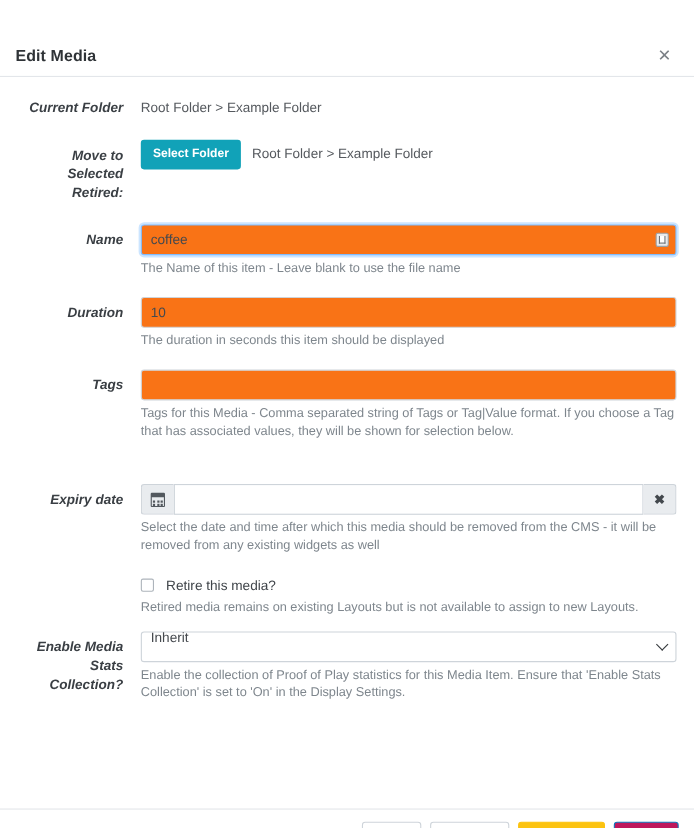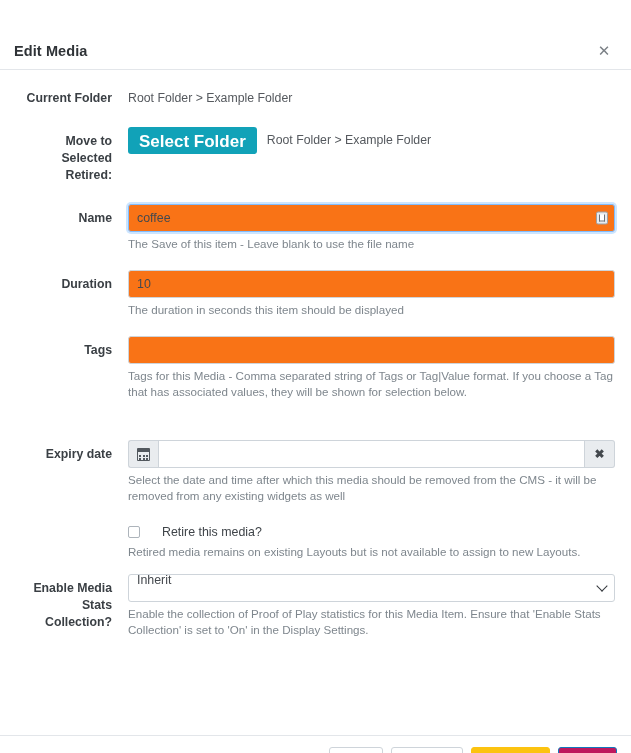--- a/index.html
+++ b/index.html
@@ -58,20 +58,21 @@
   .form-label {
     width: 112px;
     flex: 0 0 112px;
     text-align: right;
     padding-right: 16px;
     font-size: 12.3px;
     font-weight: 700;
     color: #3a3f44;
     line-height: 17px;
     padding-top: 6px;
+    font-style: italic;
   }
   .form-control-wrap {
     flex: 1 1 auto;
     min-width: 0;
   }
   .help-text {
     font-size: 11.6px;
     color: #7e868d;
     line-height: 16px;
     margin-top: 4px;
@@ -198,40 +199,40 @@
     font-weight: 700;
     line-height: 1;
   }
 
   
   .btn-teal {
     background: #11a2b8;
     color: #fff;
     border: none;
     border-radius: 3px;
-    font-size: 17px;
+    font-size: 11px;
     font-weight: 600;
     padding: 6px 11px;
     height: 27px;
     cursor: pointer;
     font-family: "Liberation Sans", sans-serif;
     line-height: 1;
   }
   .folder-inline {
     display: flex;
     align-items: center;
     gap: 10px;
   }
   .folder-inline .static-text { padding-top: 0; }
 
   
   .check-row {
     display: flex;
     align-items: center;
-    gap: 22px;
+    gap: 11px;
   }
   .cbox {
     width: 12px; height: 12px;
     flex: 0 0 12px;
     border: 1px solid #adb4bb;
     border-radius: 2px;
     background: #fff;
     cursor: pointer;
     position: relative;
   }
@@ -324,21 +325,21 @@
 
     <div class="form-row">
       <div class="form-label">Name</div>
       <div class="form-control-wrap">
         <div class="input-focused">
           <input class="txt-input" type="text" value="coffee" style="">
           <span class="autofill-icon">
               <i></i>
             </span>
         </div>
-        <div class="help-text">The Save of this item - Leave blank to use the file name</div>
+        <div class="help-text">The Name of this item - Leave blank to use the file name</div>
       </div>
     </div>
 
     <div class="sp-18"></div>
 
     <div class="form-row">
       <div class="form-label">Duration</div>
       <div class="form-control-wrap">
         <input class="txt-input" type="text" value="10" style="">
         <div class="help-text">The duration in seconds this item should be displayed</div>

